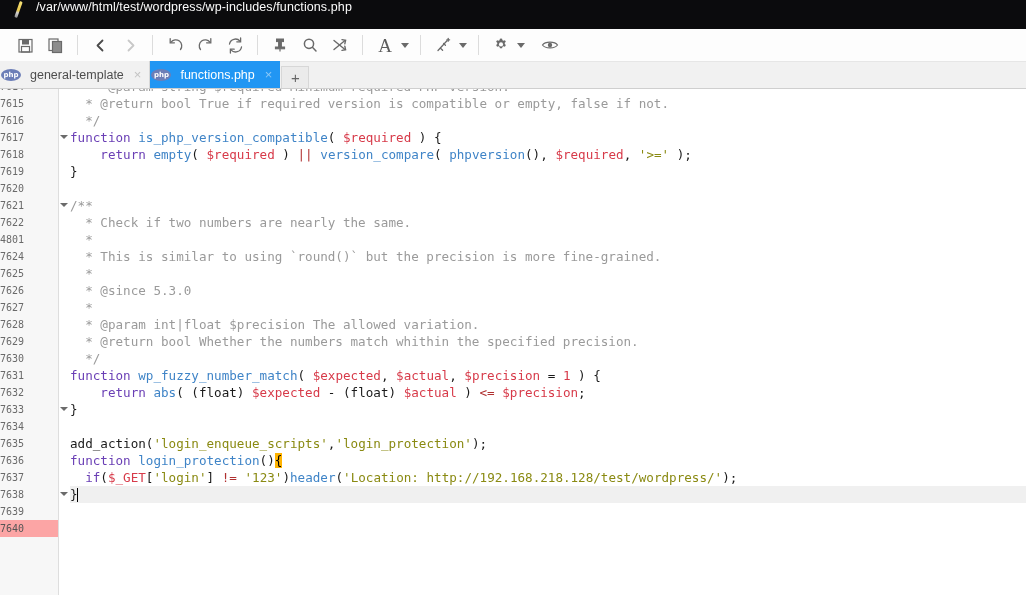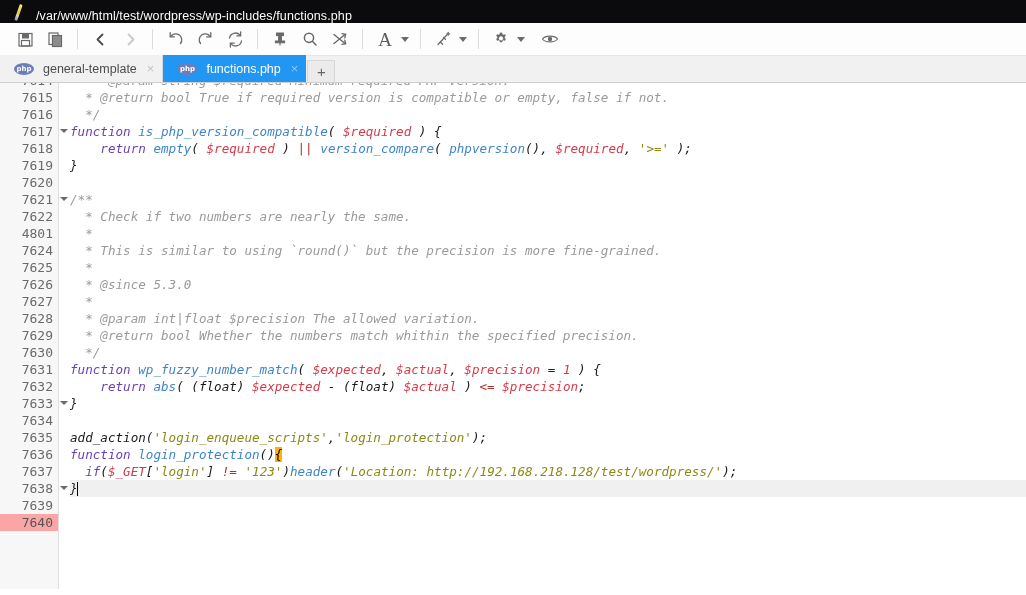--- a/index.html
+++ b/index.html
@@ -5,24 +5,24 @@
   * { box-sizing: border-box; margin: 0; padding: 0; }
   html, body {
     width: 1026px; height: 595px;
     overflow: hidden;
     background: #ffffff;
     font-family: "Liberation Sans", sans-serif;
   }
 
   
   .titlebar {
-    height: 23px;
+    height: 29px;
     background: #0b0b0d;
     display: flex;
-    align-items: flex-end;
+    align-items: flex-start;
     padding-left: 8px;
     color: #f2f2f2;
   }
   .titlebar .app-icon {
     width: 20px; height: 20px;
     position: relative;
     flex: 0 0 20px;
     margin-right: 8px;
   }
   .titlebar .app-icon .pencil {
@@ -82,21 +82,21 @@
     background: #f1f1f1;
     border-bottom: 1px solid #cfcfcf;
     display: flex;
     align-items: flex-end;
     padding-left: 0px;
   }
   .tab {
     height: 27px;
     display: flex;
     align-items: center;
-    padding: 0 8px 0 14px;
+    padding: 0 8px 0 1px;
     font-size: 12.5px;
     color: #4d4d4d;
     background: #f1f1f1;
     border-right: 1px solid #d7d7d7;
     position: relative;
     min-width: 0;
   }
   .tab.active {
     background: #2196f3;
     color: #ffffff;
@@ -157,43 +157,42 @@
   .fold-col {
     width: 11px;
     background: #ffffff;
     flex: 0 0 11px;
     position: relative;
   }
   .code-area {
     flex: 1 1 auto;
     position: relative;
     overflow: hidden;
-    font-style: italic;
   }
   .code-inner {
     position: absolute;
     left: 0; top: 0; right: 0;
     margin-top: -11px;   
   }
 
   .row {
     height: 17px;
     line-height: 17px;
     font-family: "DejaVu Sans Mono", monospace;
     font-size: 12.6px;
     white-space: pre;
     color: #000000;
   }
   .gline {
     height: 17px;
     line-height: 17px;
     font-family: "DejaVu Sans Mono", monospace;
-    font-size: 13px;
+    font-size: 10px;
     color: #6a6a6a;
-    text-align: right;
+    text-align: left;
     padding-right: 5px;
   }
   .gline.current { background: #fca5a5; color: #555; }
   .frow { height: 17px; position: relative; }
   .fold-marker {
     position: absolute;
     left: 1px; top: 6px;
     width: 0; height: 0;
     border-left: 4px solid transparent;
     border-right: 4px solid transparent;

